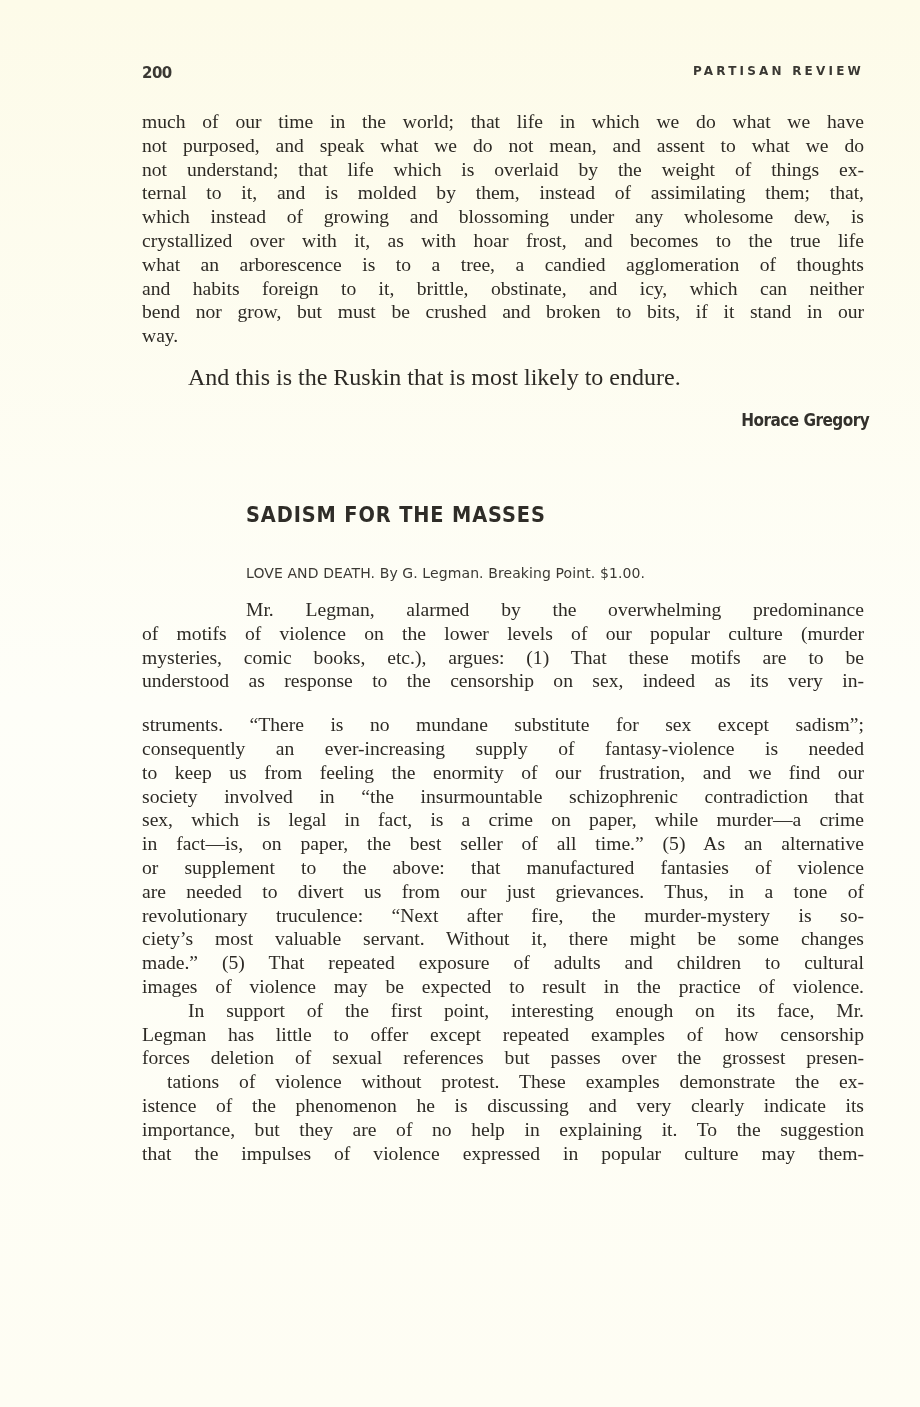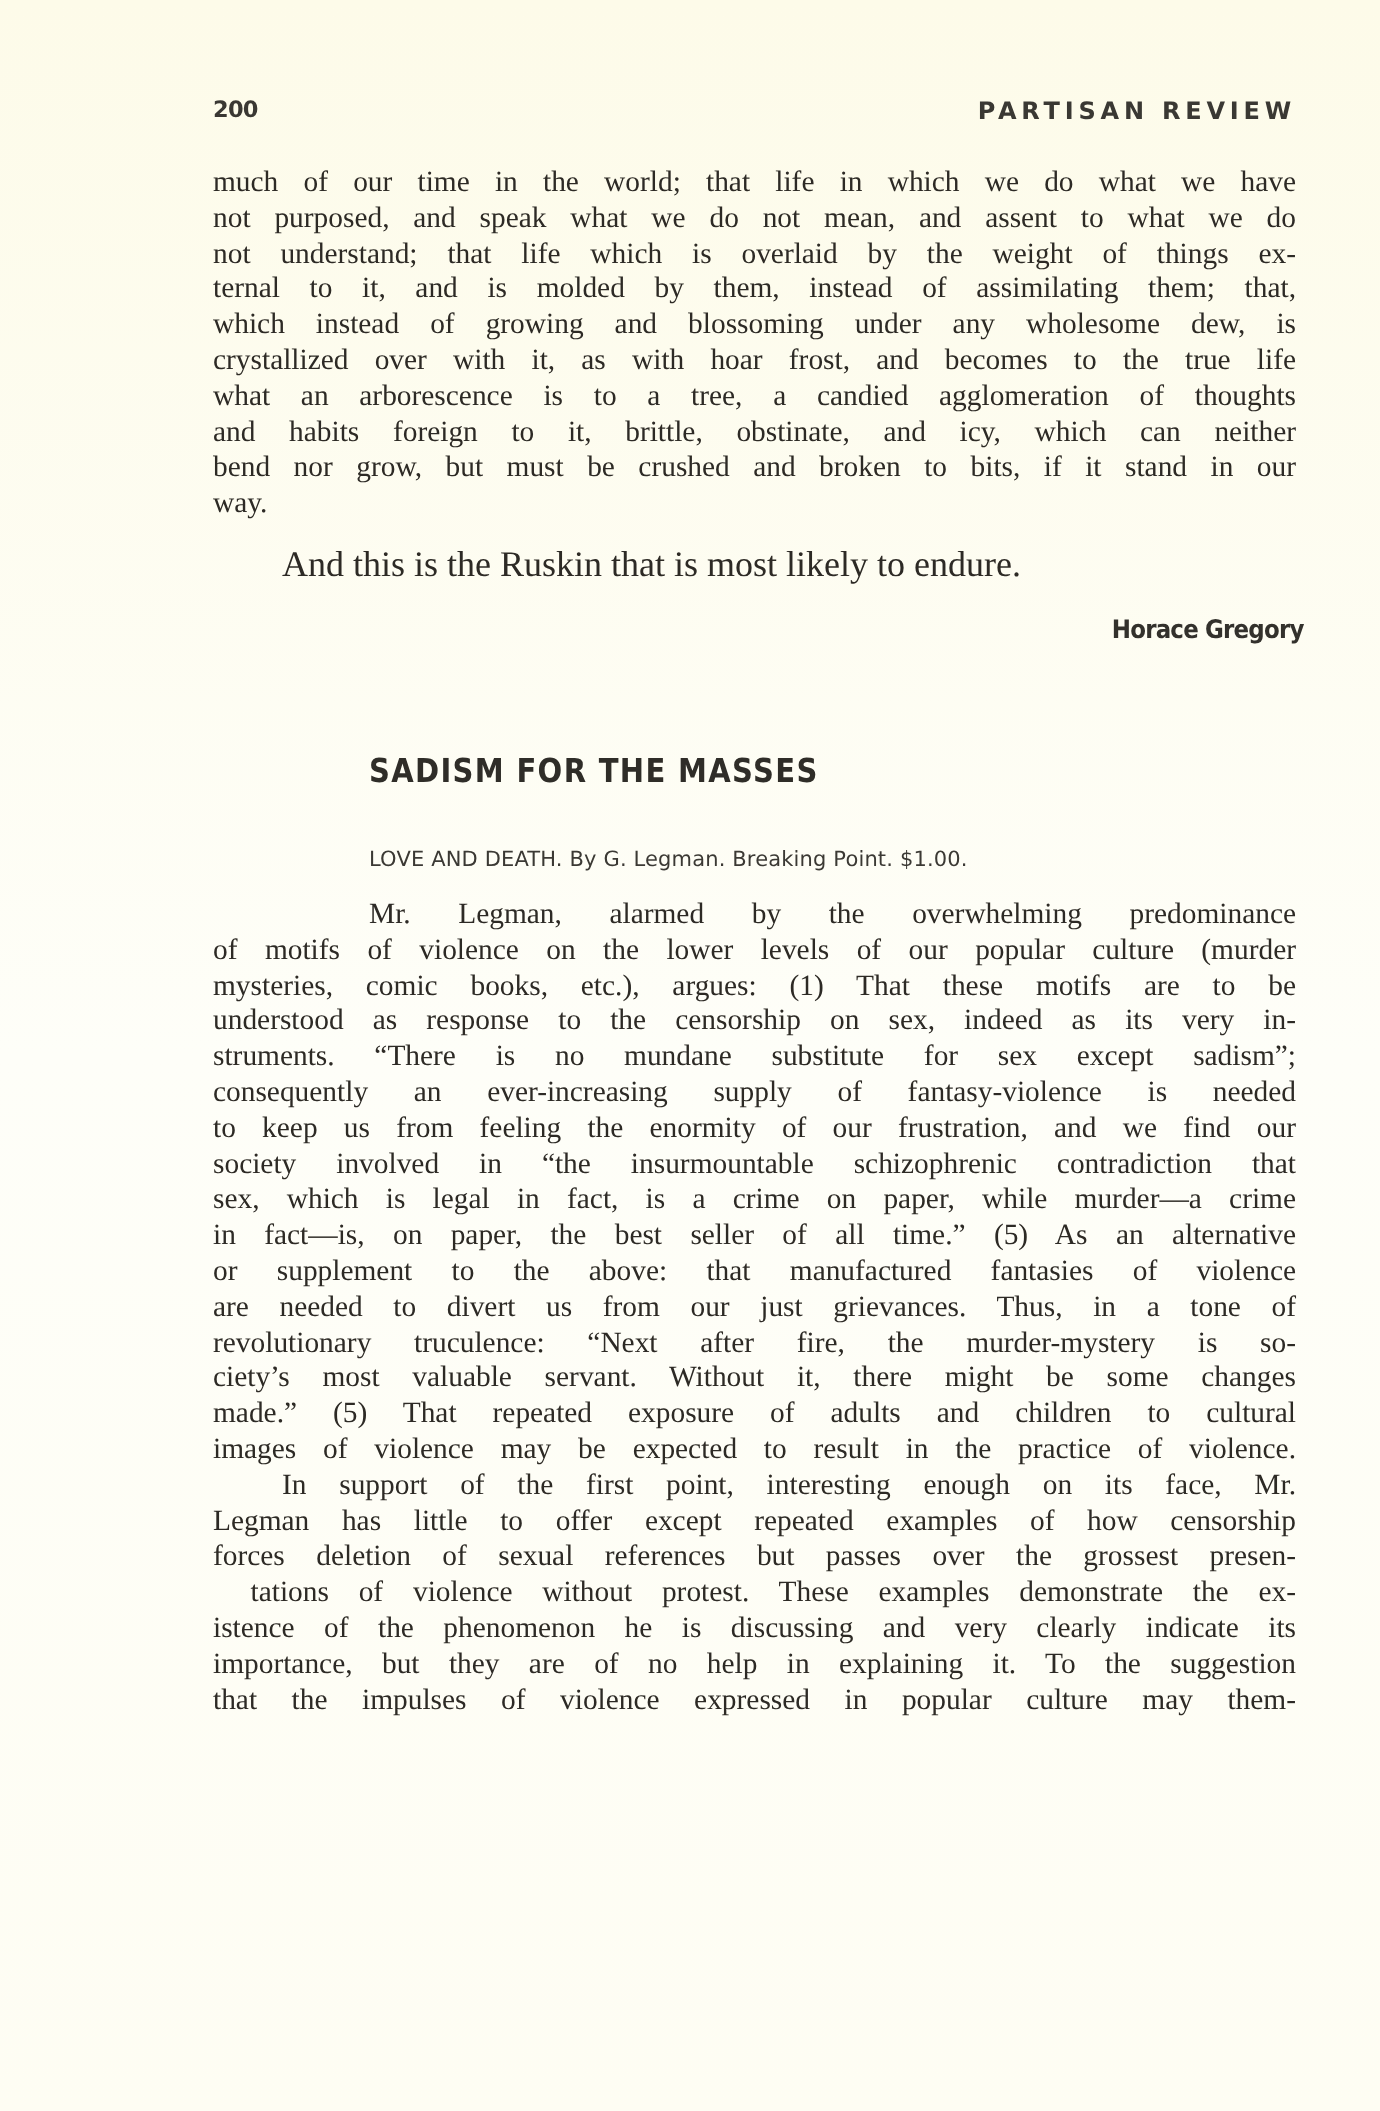--- a/index.html
+++ b/index.html
@@ -35,21 +35,21 @@
       position: absolute;
       left: 0;
       top: 0;
       font-size: 15px;
       letter-spacing: -0.5px;
     }
     .journal-title {
       position: absolute;
       right: 0;
       top: 0;
-      font-size: 16px;
+      font-size: 12px;
       letter-spacing: 3.2px;
     }
     .body-text {
       position: absolute;
       left: 142px;
       width: 722px;
       font-family: "Liberation Serif", serif;
       font-size: 19.6px;
       line-height: 23.8px;
       color: #2d2a25;
@@ -135,21 +135,21 @@
   <div class="review-title">SADISM FOR THE MASSES</div>
 
   <div class="book-citation">LOVE AND DEATH. By G. Legman. Breaking Point. $1.00.</div>
 
   <div class="body-text review-body" id="review-block">
       <div>
         <div style="text-align: justify; text-align-last: justify; padding-left: 104px; white-space: nowrap; overflow: visible;"><span>Mr. Legman, alarmed by the overwhelming predominance</span></div>
         <div style="text-align: justify; text-align-last: justify; white-space: nowrap; overflow: visible;"><span>of motifs of violence on the lower levels of our popular culture (murder</span></div>
         <div style="text-align: justify; text-align-last: justify; white-space: nowrap; overflow: visible;"><span>mysteries, comic books, etc.), argues: (1) That these motifs are to be</span></div>
         <div style="text-align: justify; text-align-last: justify; white-space: nowrap; overflow: visible;"><span>understood as response to the censorship on sex, indeed as its very in-</span></div>
-        <div style="text-align: justify; text-align-last: justify; white-space: nowrap; overflow: visible;"><span>struments. “There is no mundane substitute for sex except sadism”;</span></div>
+        <div style="text-align: justify; text-align-last: justify; white-space: nowrap; overflow: visible; margin-top: 20px;"><span>struments. “There is no mundane substitute for sex except sadism”;</span></div>
         <div style="text-align: justify; text-align-last: justify; white-space: nowrap; overflow: visible;"><span>consequently an ever-increasing supply of fantasy-violence is needed</span></div>
         <div style="text-align: justify; text-align-last: justify; white-space: nowrap; overflow: visible;"><span>to keep us from feeling the enormity of our frustration, and we find our</span></div>
         <div style="text-align: justify; text-align-last: justify; white-space: nowrap; overflow: visible;"><span>society involved in “the insurmountable schizophrenic contradiction that</span></div>
         <div style="text-align: justify; text-align-last: justify; white-space: nowrap; overflow: visible;"><span>sex, which is legal in fact, is a crime on paper, while murder—a crime</span></div>
         <div style="text-align: justify; text-align-last: justify; white-space: nowrap; overflow: visible;"><span>in fact—is, on paper, the best seller of all time.” (5) As an alternative</span></div>
         <div style="text-align: justify; text-align-last: justify; white-space: nowrap; overflow: visible;"><span>or supplement to the above: that manufactured fantasies of violence</span></div>
         <div style="text-align: justify; text-align-last: justify; white-space: nowrap; overflow: visible;"><span>are needed to divert us from our just grievances. Thus, in a tone of</span></div>
         <div style="text-align: justify; text-align-last: justify; white-space: nowrap; overflow: visible;"><span>revolutionary truculence: “Next after fire, the murder-mystery is so-</span></div>
         <div style="text-align: justify; text-align-last: justify; white-space: nowrap; overflow: visible;"><span>ciety’s most valuable servant. Without it, there might be some changes</span></div>
         <div style="text-align: justify; text-align-last: justify; white-space: nowrap; overflow: visible;"><span>made.” (5) That repeated exposure of adults and children to cultural</span></div>

